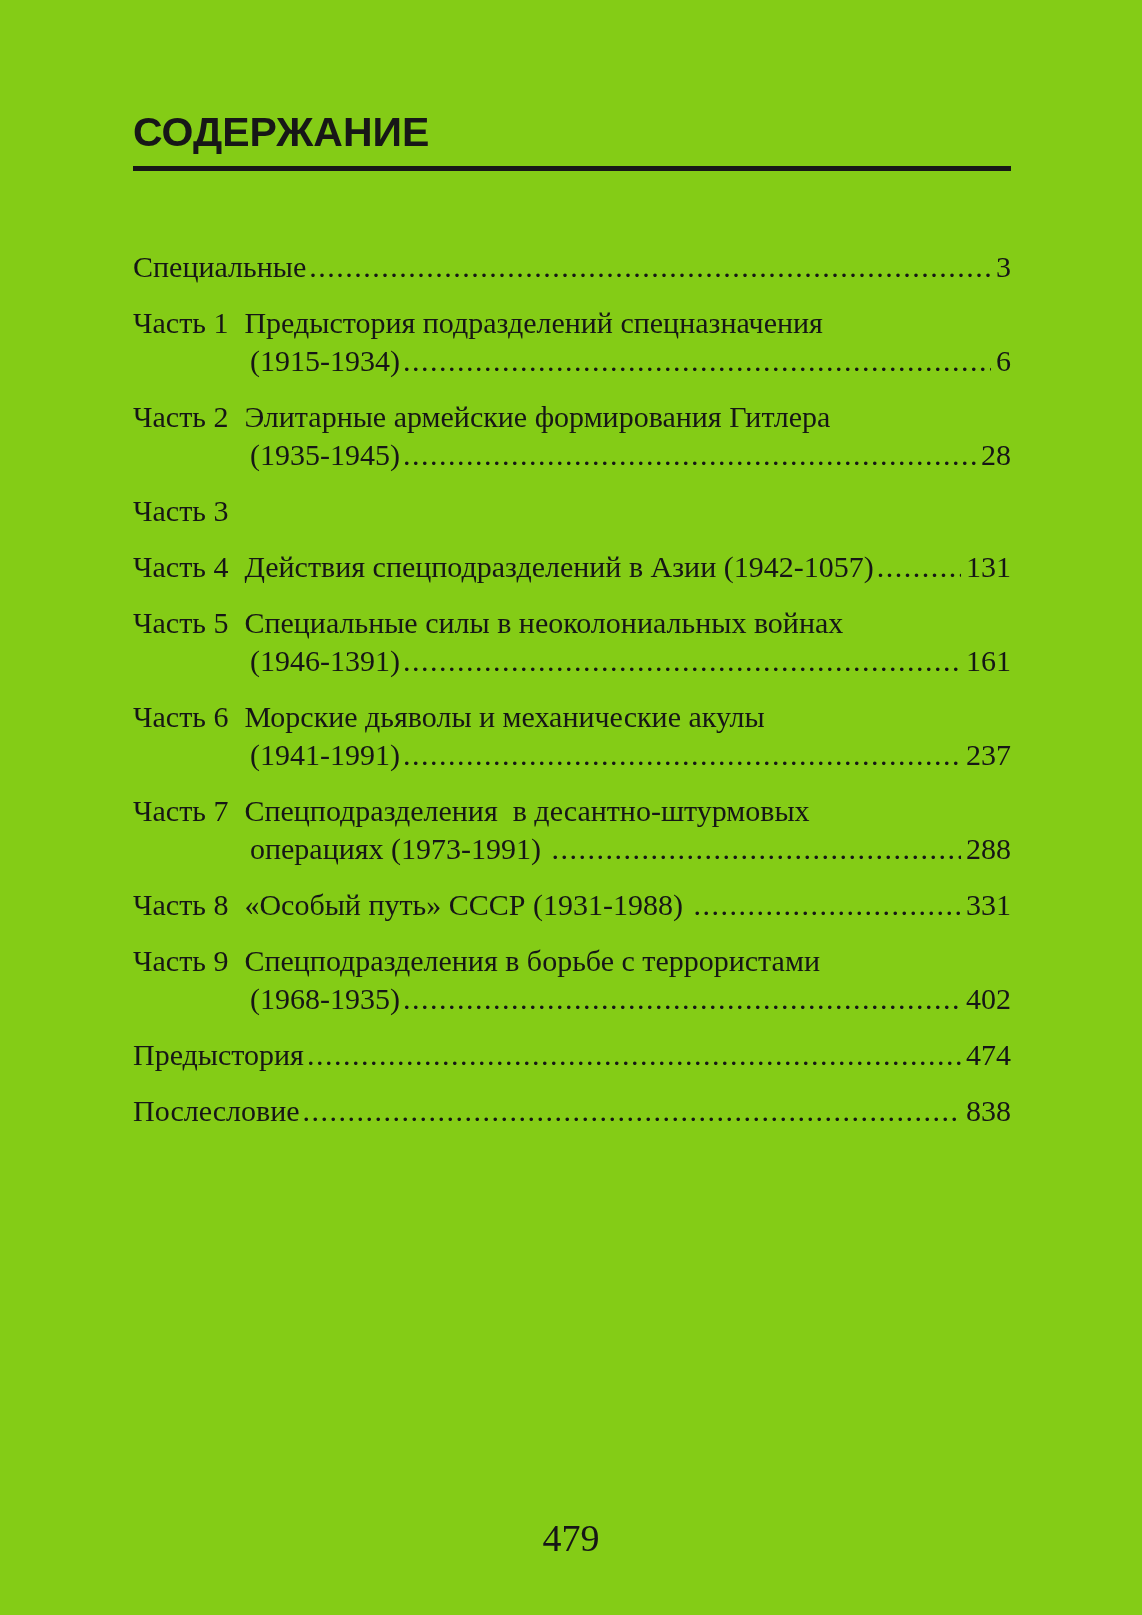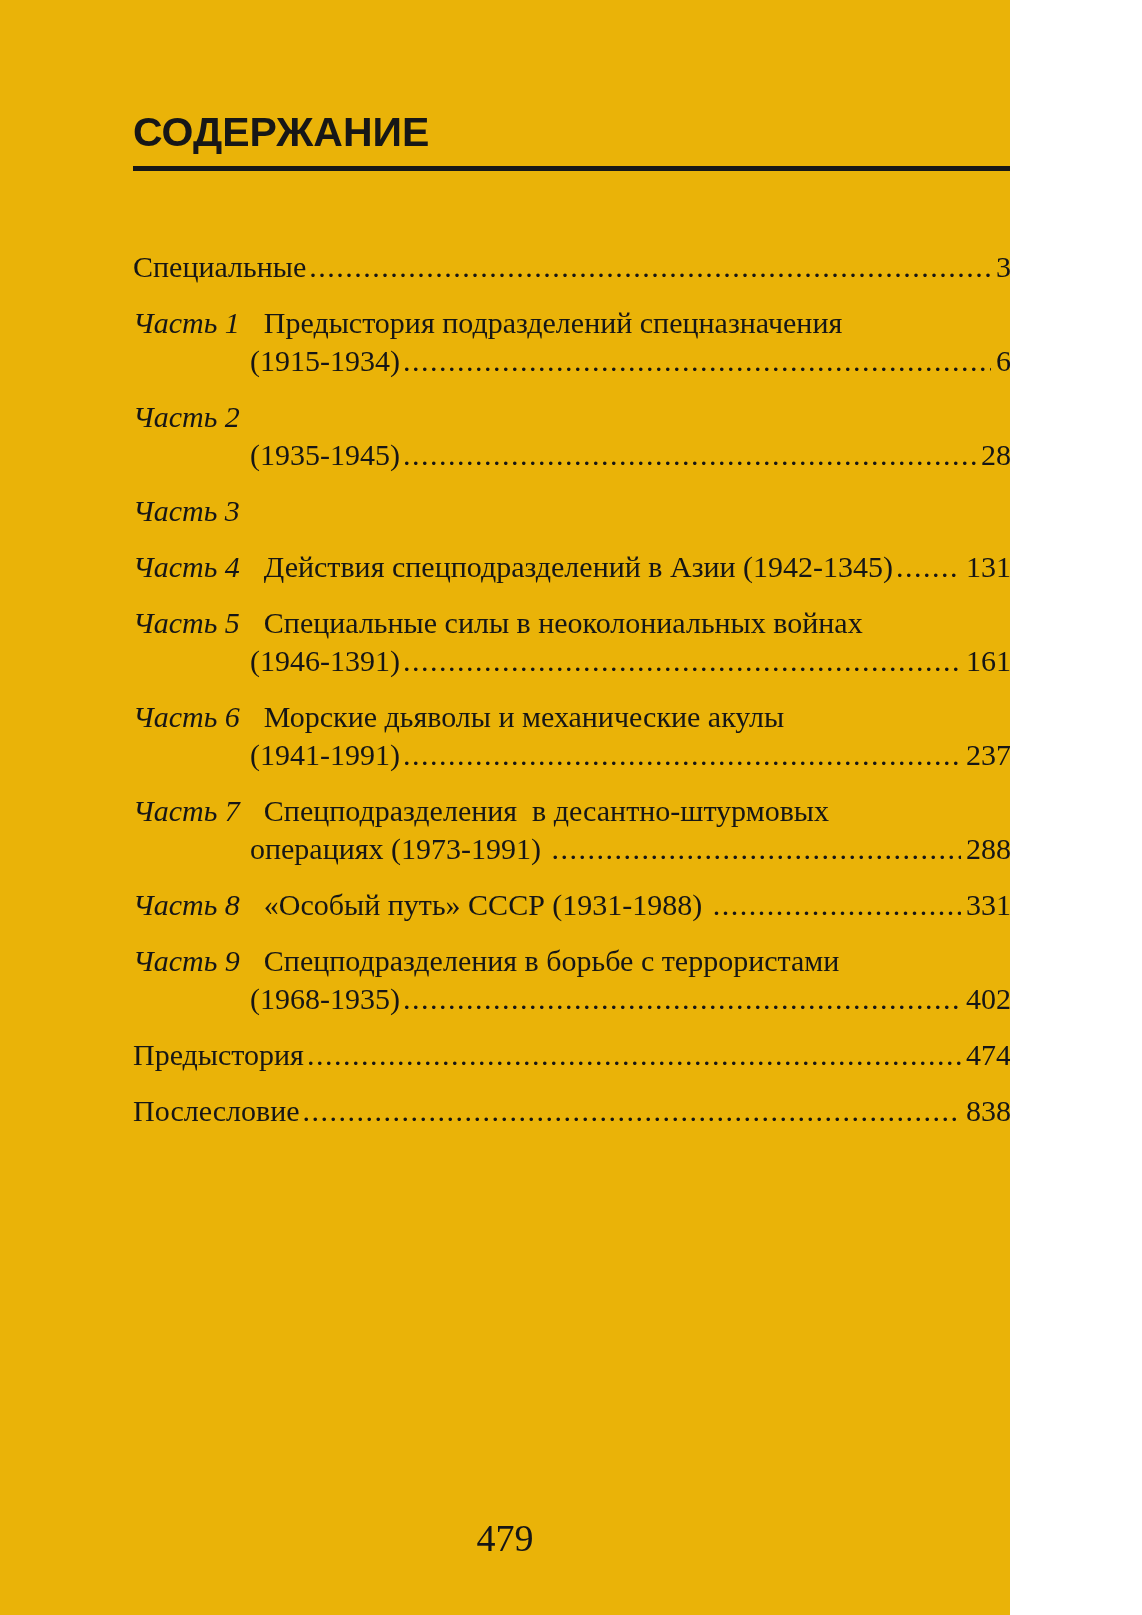--- a/index.html
+++ b/index.html
@@ -2,27 +2,26 @@
 <html><head>
 <meta charset="utf-8">
 <style>
   html, body {
     margin: 0;
     padding: 0;
     background: #ffffff;
   }
   .page {
     position: relative;
-    width: 1002px;
+    width: 1142px;
     height: 1615px;
-    background: #eab308;
+    background: #84cc16;
     color: #161616;
     font-family: "Liberation Serif", serif;
     overflow: hidden;
-    padding-left: 8px;
   }
   .content {
     position: absolute;
     left: 133px;
     top: 110px;
     width: 878px;
   }
   .header-title {
     font-family: "Liberation Sans", sans-serif;
     font-weight: 700;
@@ -47,22 +46,21 @@
     margin-bottom: 18px;
   }
   .line {
     display: flex;
     align-items: baseline;
   }
   .line.cont {
     padding-left: 117px;
   }
   .part-label {
-    font-style: italic;
-    margin-right: 24px;
+    margin-right: 16px;
     white-space: pre;
     flex: 0 0 auto;
   }
   .t {
     white-space: pre;
     flex: 0 0 auto;
   }
   .fill {
     flex: 1 1 auto;
     overflow: hidden;
@@ -114,38 +112,39 @@
         <div class="line cont">
           <span class="t">(1915-1934)</span>
           <span class="fill"></span>
           <span class="page-num">6</span>
         </div>
       </div>
 
       <div class="entry">
         <div class="line">
           <span class="part-label">Часть 2</span>
+          <span class="t">Элитарные армейские формирования Гитлера</span>
         </div>
         <div class="line cont">
           <span class="t">(1935-1945)</span>
           <span class="fill"></span>
           <span class="page-num">28</span>
         </div>
       </div>
 
       <div class="entry">
         <div class="line">
           <span class="part-label">Часть 3</span>
         </div>
       </div>
 
       <div class="entry">
         <div class="line">
           <span class="part-label">Часть 4</span>
-          <span class="t">Действия спецподразделений в Азии (1942-1345)</span>
+          <span class="t">Действия спецподразделений в Азии (1942-1057)</span>
           <span class="fill"></span>
           <span class="page-num">131</span>
         </div>
       </div>
 
       <div class="entry">
         <div class="line">
           <span class="part-label">Часть 5</span>
           <span class="t">Специальные силы в неоколониальных войнах</span>
         </div>

